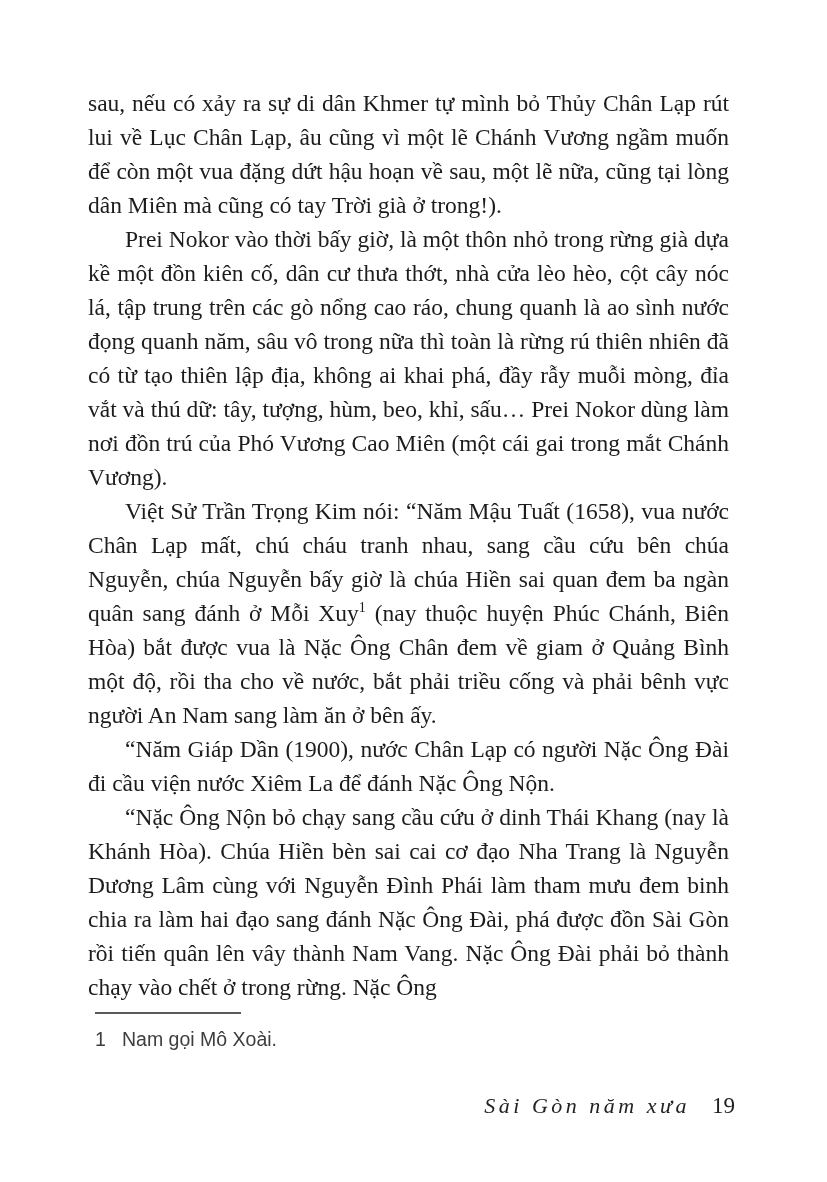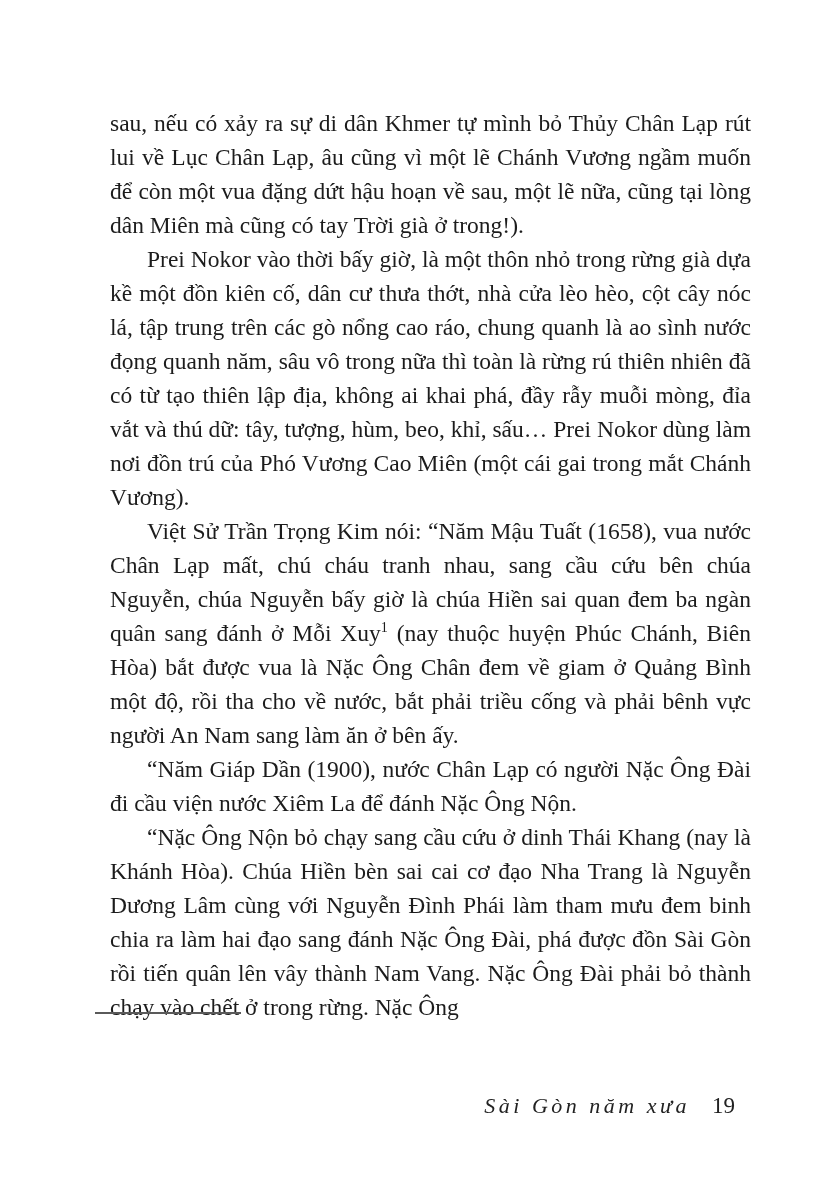--- a/index.html
+++ b/index.html
@@ -11,28 +11,27 @@
     position: relative;
     width: 827px;
     height: 1182px;
     background: #ffffff;
     overflow: hidden;
     font-family: "Liberation Serif", "DejaVu Serif", serif;
     color: #1c1c1c;
   }
   .body-text {
     position: absolute;
-    left: 110px;
+    left: 88px;
     top: 86px;
     width: 641px;
     font-size: 23.5px;
     line-height: 34px;
     text-align: justify;
     text-justify: inter-word;
-    margin-top: 20px;
   }
   .body-text p {
     margin: 0;
     padding: 0;
   }
   .body-text p.indent {
     text-indent: 37px;
     font-family: Liberation Serif, serif;
   }
   sup.fn-ref {
@@ -91,17 +90,18 @@
   <div class="body-text">
     <p>sau, nếu có xảy ra sự di dân Khmer tự mình bỏ Thủy Chân Lạp rút lui về Lục Chân Lạp, âu cũng vì một lẽ Chánh Vương ngầm muốn để còn một vua đặng dứt hậu hoạn về sau, một lẽ nữa, cũng tại lòng dân Miên mà cũng có tay Trời già ở trong!).</p>
     <p class="indent">Prei Nokor vào thời bấy giờ, là một thôn nhỏ trong rừng già dựa kề một đồn kiên cố, dân cư thưa thớt, nhà cửa lèo hèo, cột cây nóc lá, tập trung trên các gò nổng cao ráo, chung quanh là ao sình nước đọng quanh năm, sâu vô trong nữa thì toàn là rừng rú thiên nhiên đã có từ tạo thiên lập địa, không ai khai phá, đầy rẫy muỗi mòng, đỉa vắt và thú dữ: tây, tượng, hùm, beo, khỉ, sấu… Prei Nokor dùng làm nơi đồn trú của Phó Vương Cao Miên (một cái gai trong mắt Chánh Vương).</p>
     <p class="indent"><span>Việt Sử Trần Trọng Kim nói: “Năm Mậu Tuất (1658), vua nước Chân Lạp mất, chú cháu tranh nhau, sang cầu cứu bên chúa Nguyễn, chúa Nguyễn bấy giờ là chúa Hiền sai quan đem ba ngàn quân sang đánh ở Mỗi Xuy</span><sup class="fn-ref">1</sup><span> (nay thuộc huyện Phúc Chánh, Biên Hòa) bắt được vua là Nặc Ông Chân đem về giam ở Quảng Bình một độ, rồi tha cho về nước, bắt phải triều cống và phải bênh vực người An Nam sang làm ăn ở bên ấy.</span></p>
     <p class="indent">“Năm Giáp Dần (1900), nước Chân Lạp có người Nặc Ông Đài đi cầu viện nước Xiêm La để đánh Nặc Ông Nộn.</p>
     <p class="indent">“Nặc Ông Nộn bỏ chạy sang cầu cứu ở dinh Thái Khang (nay là Khánh Hòa). Chúa Hiền bèn sai cai cơ đạo Nha Trang là Nguyễn Dương Lâm cùng với Nguyễn Đình Phái làm tham mưu đem binh chia ra làm hai đạo sang đánh Nặc Ông Đài, phá được đồn Sài Gòn rồi tiến quân lên vây thành Nam Vang. Nặc Ông Đài phải bỏ thành chạy vào chết ở trong rừng. Nặc Ông</p>
   </div>
 
   <div class="footnote-sec">
     <div class="footnote-rule"></div>
+    <div class="footnote-line"><span class="footnote-num">1</span><span>Nam gọi Mô Xoài.</span></div>
   </div>
 
   <div class="page-footer"><span class="book-title">Sài Gòn năm xưa</span><span class="page-number">19</span></div>
 
 </div>
 
 </body></html>

